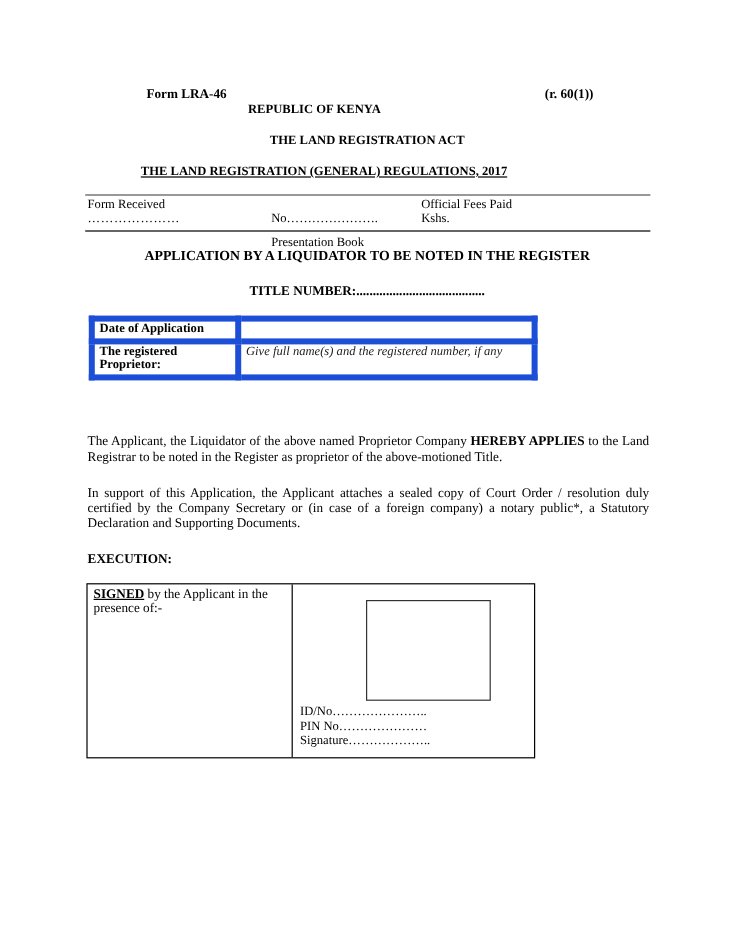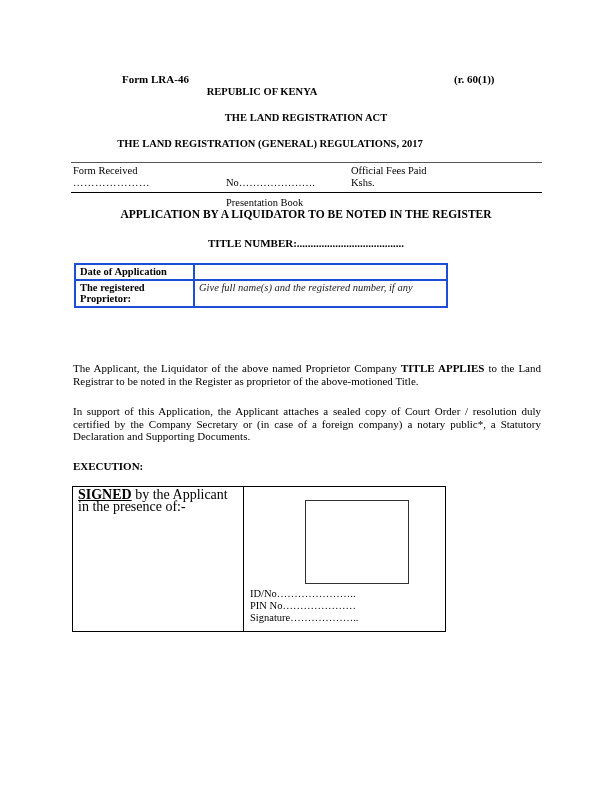--- a/index.html
+++ b/index.html
@@ -6,40 +6,40 @@
     body { width: 612px; height: 792px; position: relative; overflow: hidden;
            font-family: "Liberation Serif", serif; color: #000; }
     .abs { position: absolute; }
     .b { font-weight: bold; }
     .t10 { font-size: 10.5px; line-height: 12px; }
     .t11 { font-size: 11px; line-height: 12.5px; }
     .center { text-align: center; }
     .hline { position: absolute; height: 0; }
     table.info { position: absolute; left: 74px; top: 263px; width: 374px;
                  border-collapse: collapse; font-size: 10.5px; line-height: 11.5px; }
-    table.info td { border: 2px solid #1d4ed8; padding: 1px 4px; vertical-align: top; }
+    table.info td { border: 5px solid #1d4ed8; padding: 1px 4px; vertical-align: top; }
     table.info td.lbl { width: 109px; font-weight: bold; }
     table.info td.val { font-style: italic; color: #222; }
     .para { position: absolute; left: 73px; width: 468px; font-size: 11px;
             line-height: 12.5px; text-align: justify; }
     .exec-table { position: absolute; left: 72px; top: 486px; width: 374px; height: 146px;
                   border: 1px solid #000; box-sizing: border-box; }
     .exec-divider { position: absolute; left: 170px; top: 0; bottom: 0; border-left: 1px solid #000; }
     .stamp-box { position: absolute; left: 232px; top: 13px; width: 104px; height: 84px;
                  border: 1px solid #333; box-sizing: border-box; }
     .u { text-decoration: underline; font-weight: bold; }
   </style>
 </head>
 <body>
 
 <div class="abs t11 b" style="left:122px; top:73px;">Form LRA-46</div>
 <div class="abs t11 b" style="left:454px; top:73px;">(r. 60(1))</div>
 <div class="abs t10 b center" style="left:0; width:524px; top:86px;">REPUBLIC OF KENYA</div>
 <div class="abs t10 b center" style="left:0; width:612px; top:112px;text-align:center;">THE LAND REGISTRATION ACT</div>
-<div class="abs t10 b center" style="left:0; width:540px; top:138px;">THE LAND REGISTRATION (GENERAL) REGULATIONS, 2017</div>
+<div class="abs t10 b center" style="left:0; width:540px; top:138px;text-decoration:underline;">THE LAND REGISTRATION (GENERAL) REGULATIONS, 2017</div>
 
 <div class="hline" style="left:71px; width:471px; top:162px; border-top:1px solid #555;"></div>
 <div class="abs t10" style="left:73px; top:165px;">Form Received</div>
 <div class="abs t10" style="left:73px; top:177px; letter-spacing:0.5px;">…………………</div>
 <div class="abs t10" style="left:226px; top:165px;margin-top:32px;">Presentation Book</div>
 <div class="abs t10" style="left:226px; top:177px;">No………………….</div>
 <div class="abs t10" style="left:351px; top:165px;">Official Fees Paid</div>
 <div class="abs t10" style="left:351px; top:177px;">Kshs.</div>
 <div class="hline" style="left:71px; width:471px; top:192px; border-top:1.5px solid #000;"></div>
 
@@ -53,28 +53,28 @@
     <td class="val"></td>
   </tr>
   <tr style="height:27px;">
     <td class="lbl">The registered Proprietor:</td>
     <td class="val">Give full name(s) and the registered number, if any</td>
   </tr>
 </tbody>
   </table>
 
 <div class="para" style="top:362px;">
-  <span>The Applicant, the Liquidator of the above named Proprietor Company </span><span class="b">TITLE APPLIES</span><span> to the Land Registrar to be noted in the Register as proprietor of the above-motioned Title.</span>
+  <span>The Applicant, the Liquidator of the above named Proprietor Company </span><span class="b">HEREBY APPLIES</span><span> to the Land Registrar to be noted in the Register as proprietor of the above-motioned Title.</span>
 </div>
 <div class="para" style="top:405px;">In support of this Application, the Applicant attaches a sealed copy of Court Order / resolution duly certified by the Company Secretary or (in case of a foreign company) a notary public*, a Statutory Declaration and Supporting Documents.</div>
 
 <div class="abs b" style="left:73px; top:460px; font-size:11px;">EXECUTION:</div>
 
 <div class="exec-table">
   <div class="exec-divider"></div>
-  <div class="abs" style="left:5px; top:2px; width:162px; font-size:14px; line-height:12px;">
+  <div class="abs" style="left:5px; top:2px; width:162px; font-size:11px; line-height:12px;">
     <span class="u">SIGNED</span><span> by the Applicant in the presence of:-</span>
   </div>
   <div class="stamp-box"></div>
   <div class="abs" style="left:177px; top:101px; font-size:10.5px; line-height:12px;">ID/No…………………..</div>
   <div class="abs" style="left:177px; top:113px; font-size:10.5px; line-height:12px;">PIN No…………………</div>
   <div class="abs" style="left:177px; top:125px; font-size:10.5px; line-height:12px;">Signature………………..</div>
 </div>
 
 </body></html>

